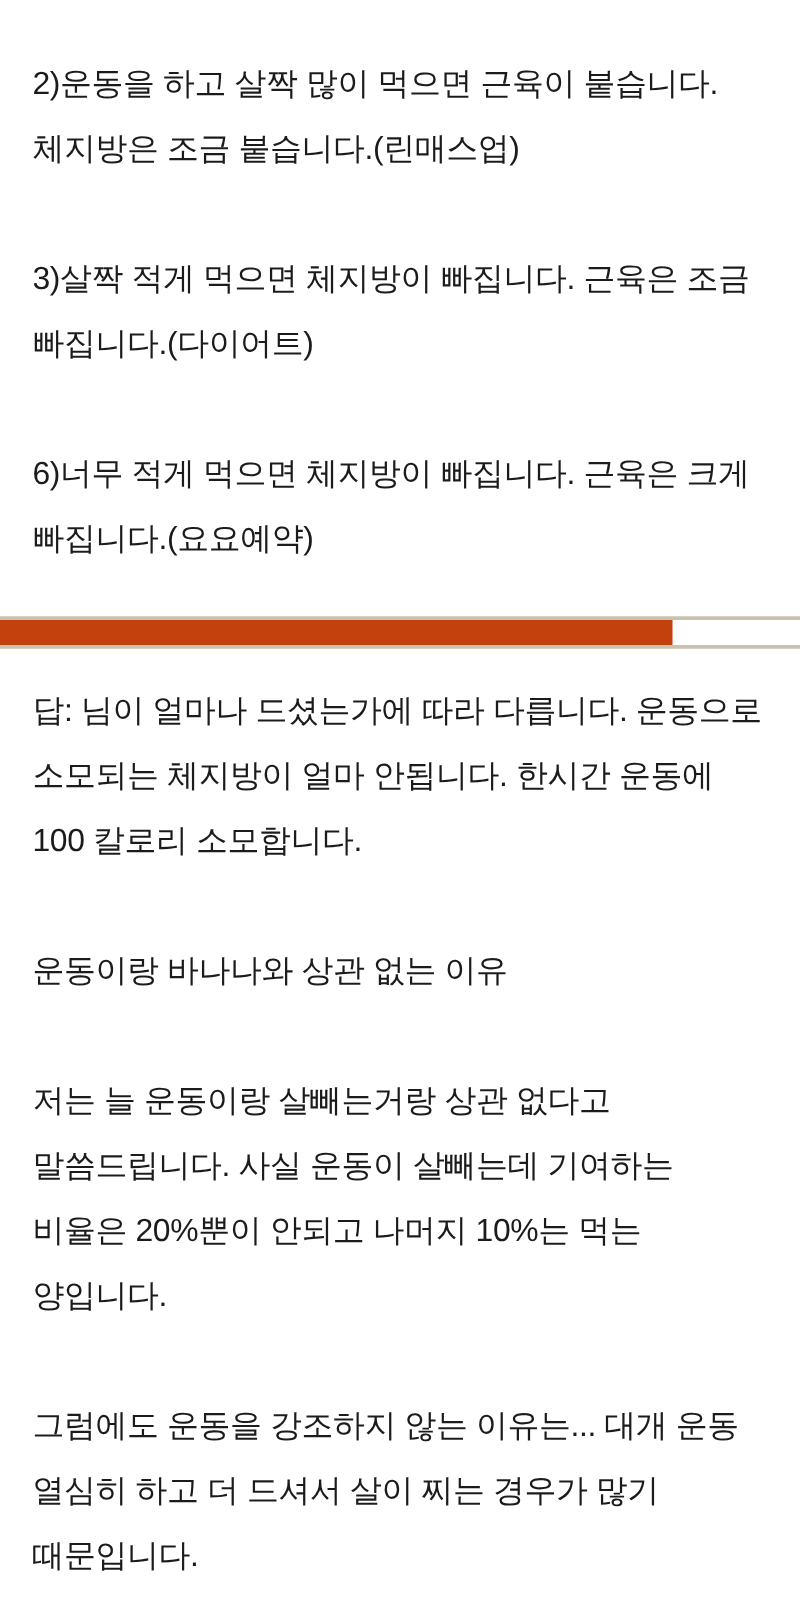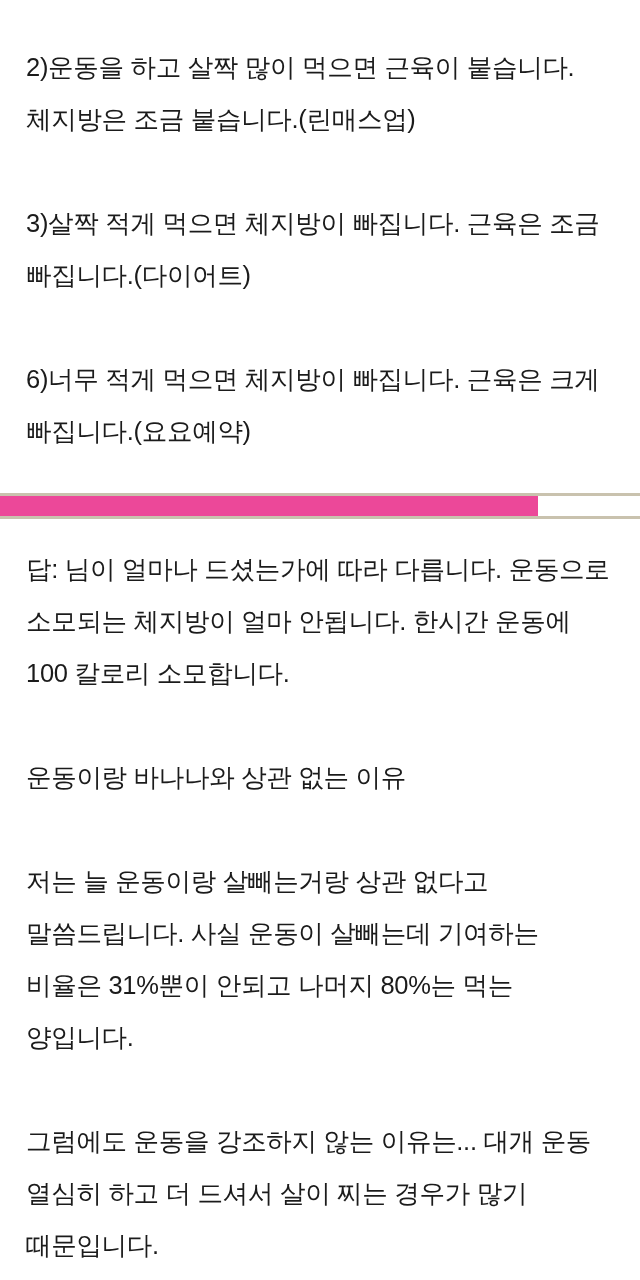--- a/index.html
+++ b/index.html
@@ -10,21 +10,21 @@
     width: 640px;
     height: 1280px;
     background: #ffffff;
     font-family: "Liberation Sans", sans-serif;
     overflow: hidden;
   }
   .page {
     width: 538px;
     height: 1280px;
     position: relative;
-    background: #ec4899;
+    background: #c2410c;
     box-sizing: border-box;
   }
   .card {
     position: absolute;
     left: 0;
     width: 640px;
     background: #ffffff;
     border-top: 3px solid #c9c2ae;
     border-bottom: 3px solid #c9c2ae;
     box-sizing: border-box;
@@ -72,19 +72,19 @@
     </div>
   </div>
 
   <div class="card card-bottom">
     <div class="card-inner">
       <div class="spacer-top-2"></div>
       <p class="para">답: 님이 얼마나 드셨는가에 따라 다릅니다. 운동으로 소모되는 체지방이 얼마 안됩니다. 한시간 운동에 100 칼로리 소모합니다.</p>
       <div class="gap-lg"></div>
       <p class="para">운동이랑 바나나와 상관 없는 이유</p>
       <div class="gap-lg"></div>
-      <p class="para">저는 늘 운동이랑 살빼는거랑 상관 없다고 말씀드립니다. 사실 운동이 살빼는데 기여하는 비율은 31%뿐이 안되고 나머지 80%는 먹는 양입니다.</p>
+      <p class="para">저는 늘 운동이랑 살빼는거랑 상관 없다고 말씀드립니다. 사실 운동이 살빼는데 기여하는 비율은 20%뿐이 안되고 나머지 10%는 먹는 양입니다.</p>
       <div class="gap-lg"></div>
       <p class="para">그럼에도 운동을 강조하지 않는 이유는... 대개 운동 열심히 하고 더 드셔서 살이 찌는 경우가 많기 때문입니다.</p>
     </div>
   </div>
 
 </div>
 
 </body></html>

